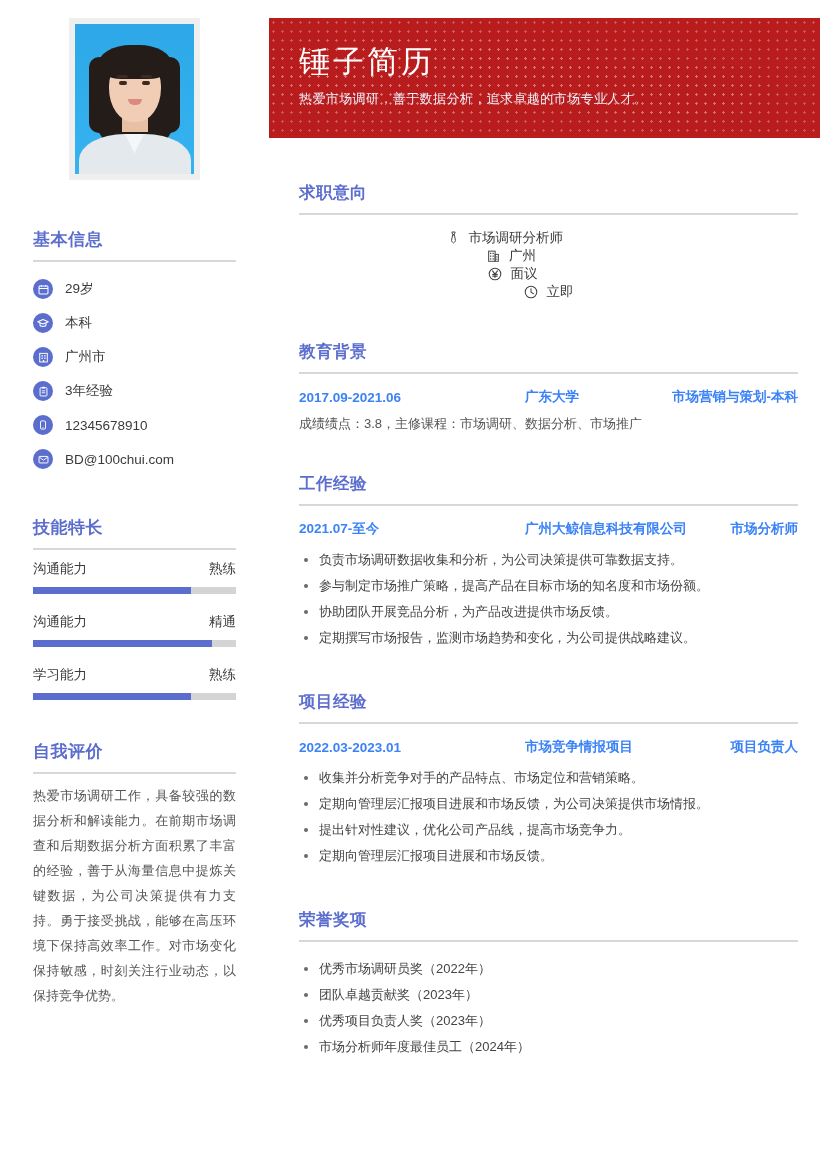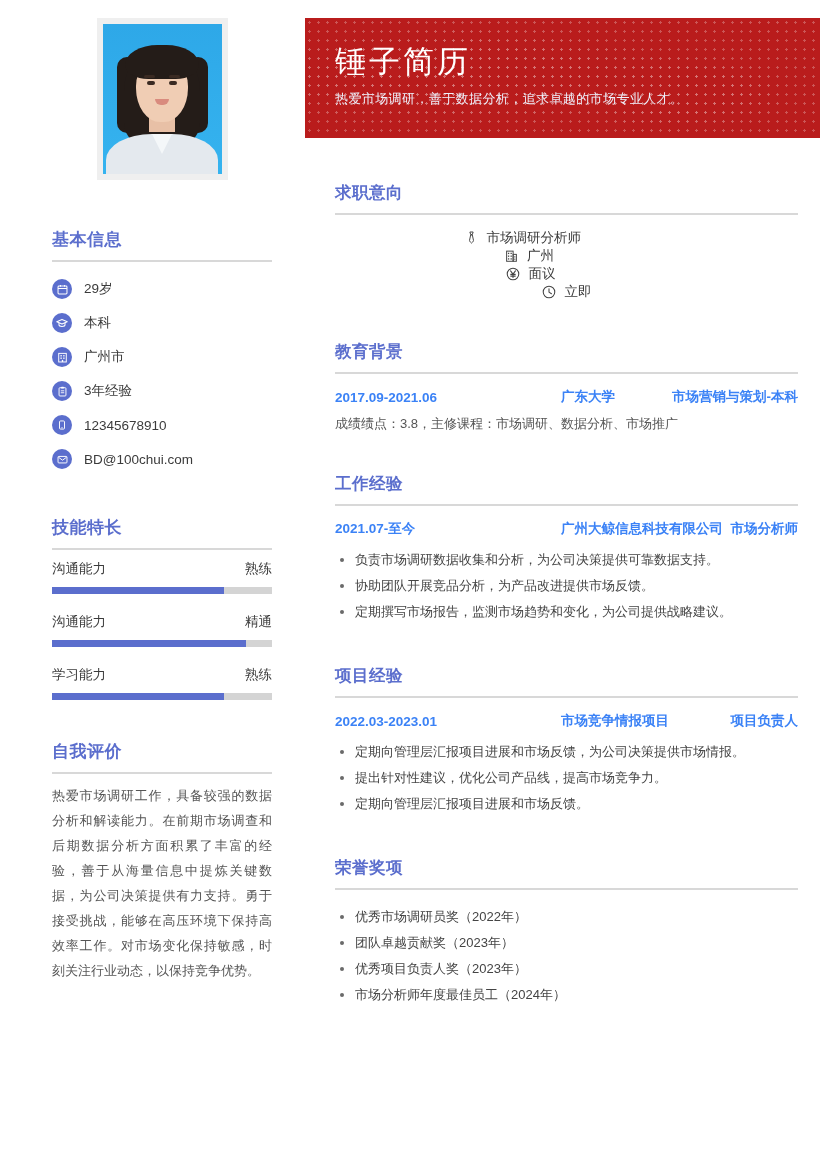--- a/index.html
+++ b/index.html
@@ -6,21 +6,21 @@
   html, body {
     width: 820px; height: 1160px;
     background: #ffffff;
     font-family: "Liberation Sans", "DejaVu Sans", sans-serif;
     color: #333;
     overflow: hidden;
   }
   .page { position: relative; width: 820px; height: 1160px; display: flex; }
 
   
-  .sidebar { width: 269px; flex: 0 0 269px; padding: 18px 33px 0 16px; margin-left: 36px; }
+  .sidebar { width: 269px; flex: 0 0 269px; padding: 18px 33px 0 33px; }
 
   .photo-wrap { width: 131px; height: 162px; margin: 0 auto 0 auto;
                 background: #efefef; padding: 6px; }
   .photo { width: 100%; height: 100%; position: relative; overflow: hidden;
            background: linear-gradient(#2ea8e8, #35b3ef); }
   
   .ph-hair { position: absolute; left: 50%; top: 14%; width: 76px; height: 104px;
              transform: translateX(-50%); background: #241c18;
              border-radius: 38px 38px 30px 30px / 46px 46px 26px 26px; }
   .ph-face { position: absolute; left: 50%; top: 21%; width: 52px; height: 66px;
@@ -341,34 +341,36 @@
     <section class="msec gap">
       <div class="m-title">工作经验</div>
       <div class="m-rule"></div>
       <div class="entry-head">
         <span class="eh-date">2021.07-至今</span>
         <span class="eh-mid">广州大鲸信息科技有限公司</span>
         <span class="eh-right">市场分析师</span>
       </div>
       <ul class="blist">
         <li>负责市场调研数据收集和分析，为公司决策提供可靠数据支持。</li>
+        <li>参与制定市场推广策略，提高产品在目标市场的知名度和市场份额。</li>
         <li>协助团队开展竞品分析，为产品改进提供市场反馈。</li>
         <li>定期撰写市场报告，监测市场趋势和变化，为公司提供战略建议。</li>
       </ul>
     </section>
 
     <section class="msec gap">
       <div class="m-title">项目经验</div>
       <div class="m-rule"></div>
       <div class="entry-head">
         <span class="eh-date">2022.03-2023.01</span>
         <span class="eh-mid">市场竞争情报项目</span>
         <span class="eh-right">项目负责人</span>
       </div>
       <ul class="blist">
+        <li>收集并分析竞争对手的产品特点、市场定位和营销策略。</li>
         <li>定期向管理层汇报项目进展和市场反馈，为公司决策提供市场情报。</li>
         <li>提出针对性建议，优化公司产品线，提高市场竞争力。</li>
         <li>定期向管理层汇报项目进展和市场反馈。</li>
       </ul>
     </section>
 
     <section class="msec gap">
       <div class="m-title">荣誉奖项</div>
       <div class="m-rule"></div>
       <ul class="blist">

